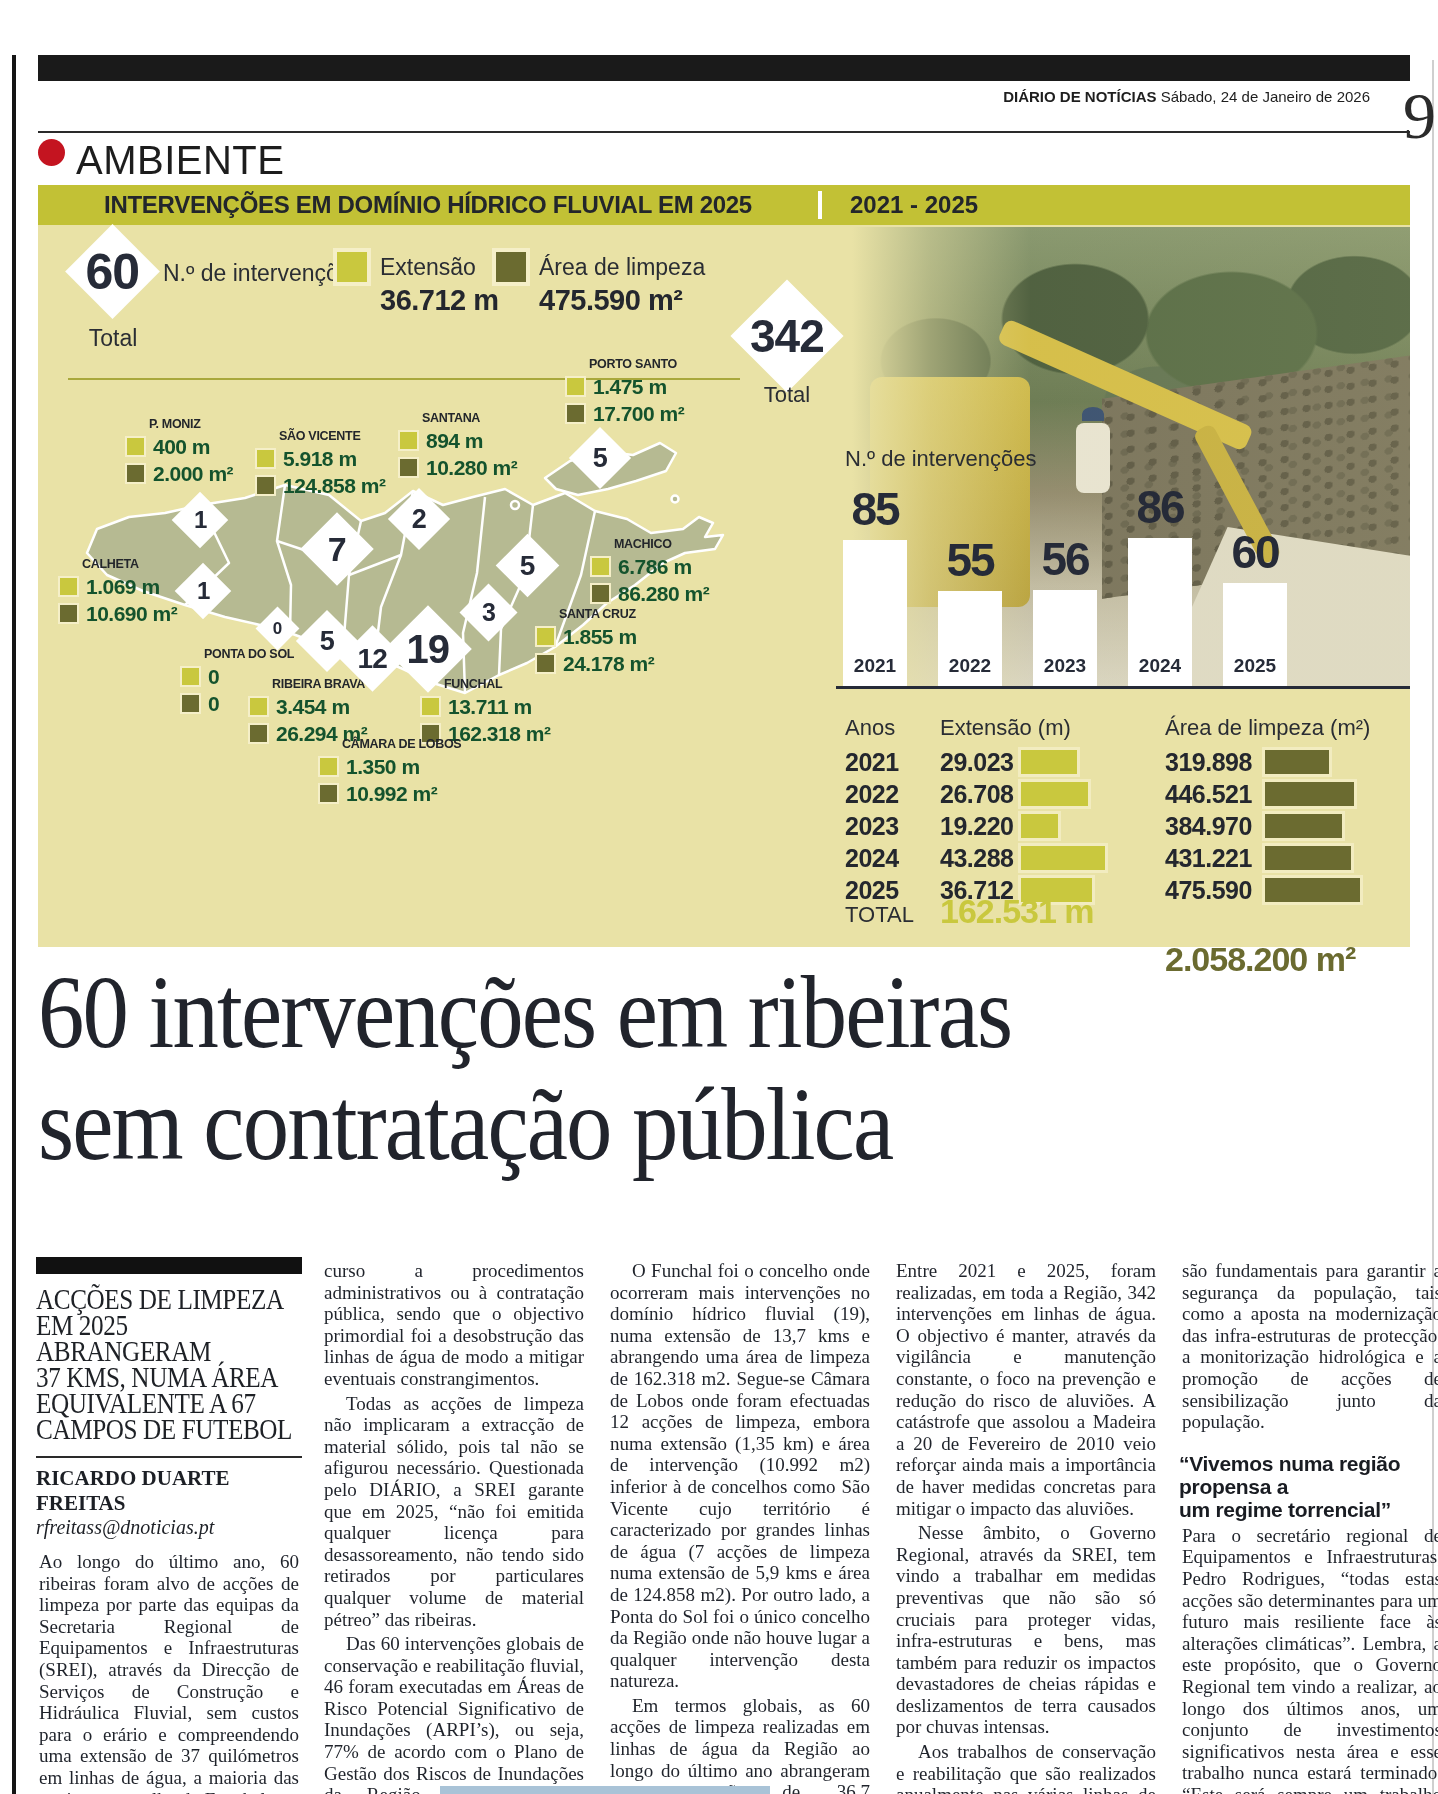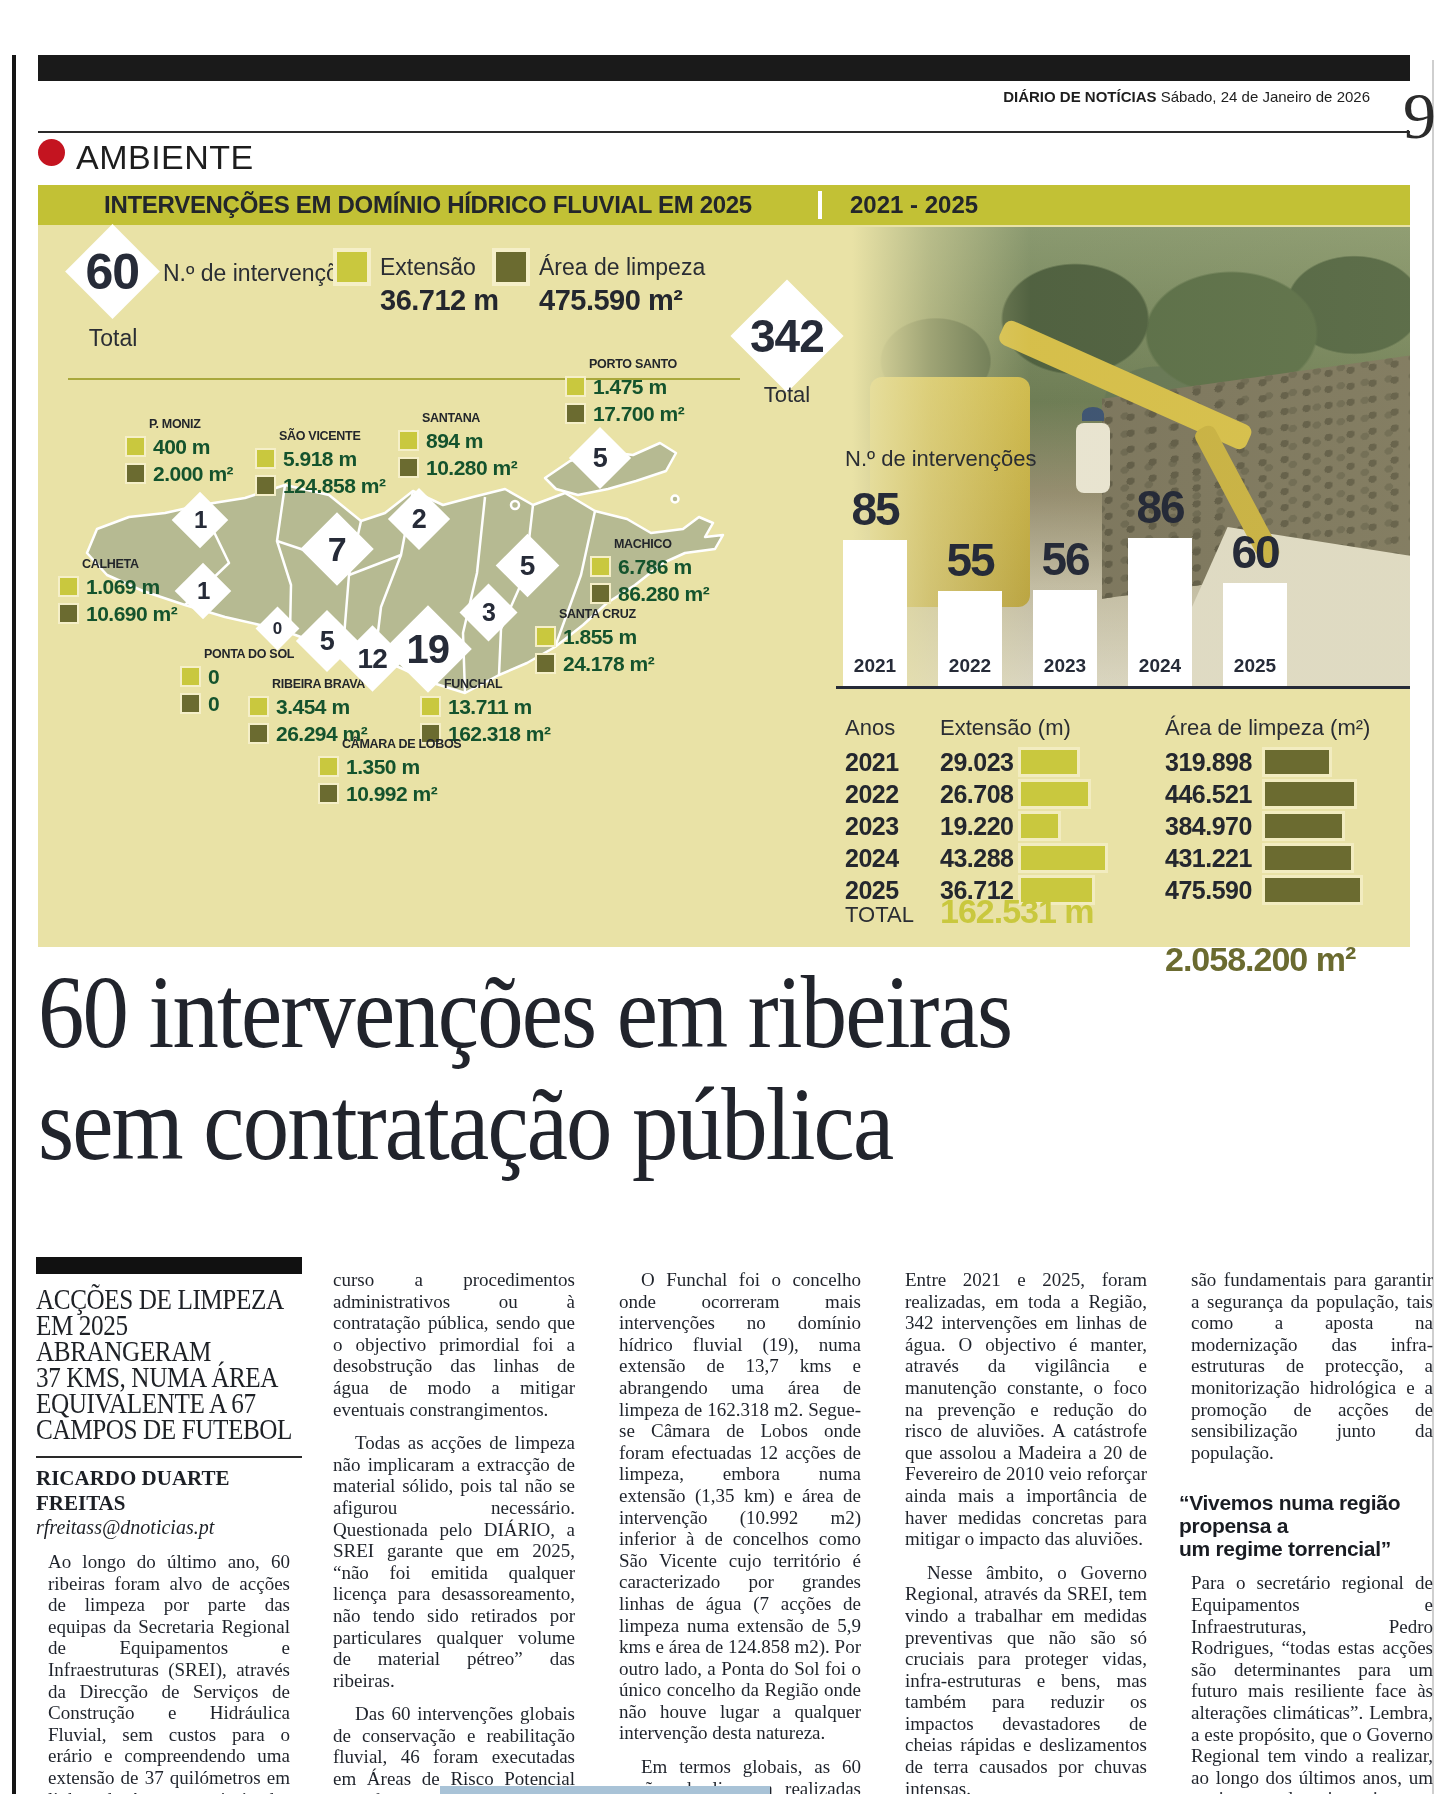--- a/index.html
+++ b/index.html
@@ -8,21 +8,21 @@
   
   .edge-left{position:absolute;left:12px;top:55px;width:4px;height:1739px;background:#151515;}
   .edge-right{position:absolute;left:1432px;top:60px;width:2px;height:1734px;background:#cfcfcf;}
   .topbar{position:absolute;left:38px;top:55px;width:1372px;height:26px;background:#1a1a1a;}
   .masthead{position:absolute;left:700px;top:88px;width:670px;text-align:right;font-size:15px;color:#1e1e1e;}
   .masthead b{font-weight:bold;}
   .pageno{position:absolute;left:1386px;top:78px;width:50px;font-family:"Liberation Serif",serif;
           font-size:66px;font-weight:400;color:#2b2b2b;text-align:right;}
   .rule-top{position:absolute;left:38px;top:131px;width:1372px;height:2px;background:#2a2a2a;}
   .section-dot{position:absolute;left:38px;top:139px;width:27px;height:27px;border-radius:50%;background:#c41420;}
-  .section-name{position:absolute;left:76px;top:138px;font-size:34px;letter-spacing:.5px;color:#1d1d1d;}
+  .section-name{position:absolute;left:76px;top:138px;font-size:40px;letter-spacing:.5px;color:#1d1d1d;}
 
   
   .panel{position:absolute;left:38px;top:185px;width:1372px;height:762px;background:#e9e2a6;}
   .panel-titlebar{position:absolute;left:38px;top:185px;width:1372px;height:40px;background:#c2c135;}
   .pt-left{position:absolute;left:38px;top:185px;width:780px;height:40px;line-height:40px;text-align:center;
            font-weight:bold;font-size:24px;letter-spacing:-.3px;color:#23262b;}
   .pt-div{position:absolute;left:818px;top:191px;width:4px;height:28px;background:#fff;}
   .pt-right{position:absolute;left:850px;top:185px;height:56px;line-height:40px;
             font-weight:bold;font-size:24px;color:#23262b;}
 
@@ -100,21 +100,21 @@
   
   .col{position:absolute;top:1257px;width:266px;height:537px;overflow:hidden;}
   .c1{left:36px;} .c2{left:321px;} .c3{left:607px;} .c4{left:893px;} .c5{left:1179px;}
   .kicker-bar{width:266px;height:17px;background:#111;margin-bottom:12px;}
   .deck{font-family:"Liberation Serif",serif;font-size:30px;line-height:26px;color:#1e2126;
         white-space:pre-line;transform:scaleX(.84);transform-origin:left top;width:318px;letter-spacing:-.5px;}
   .byline-rule{width:266px;height:2px;background:#2a2a2a;margin:14px 0 8px 0;}
   .byline{font-family:"Liberation Serif",serif;font-weight:bold;font-size:21px;color:#1c1f25;}
   .email{font-family:"Liberation Serif",serif;font-style:italic;font-size:20px;color:#1c1f25;margin-bottom:12px;}
   .body p{font-family:"Liberation Serif",serif;font-size:19px;line-height:21.6px;color:#1f232b;
-          text-align:justify;margin:12px;}
+          text-align:justify;margin:3px;}
   .body p.ind{text-indent:22px;}
   .subhead{font-size:21px;font-weight:bold;line-height:23px;color:#191c22;white-space:pre-line;
            letter-spacing:-.3px;margin:0 0 4px 0;}
   .gap{height:16px;}
   .blue-strip{position:absolute;left:440px;top:1786px;width:330px;height:8px;background:#a9c3d7;}
 </style>
 </head>
 <body>
 
 <div class="page">

